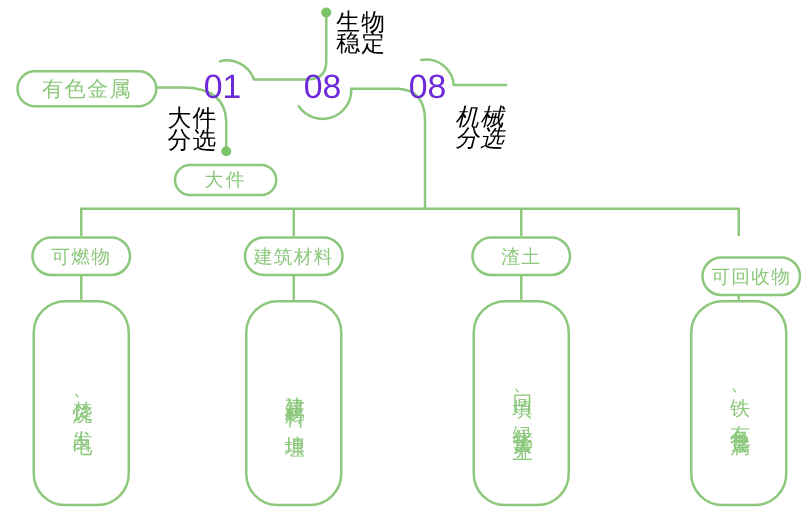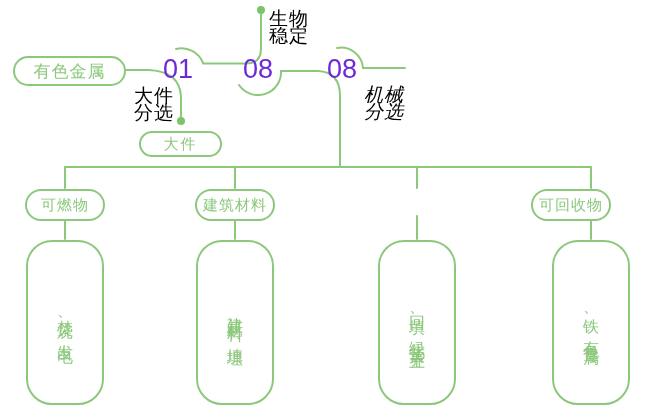--- a/index.html
+++ b/index.html
@@ -83,21 +83,24 @@
   <div class="pill bulky-pill">
     <span>大件</span>
   </div>
 
   <div class="pill branch-pill" style="left:25px;">
     <span>可燃物</span>
   </div>
   <div class="pill branch-pill" style="left:195px;">
     <span>建筑材料</span>
   </div>
-  <div class="pill branch-pill" style="left:531px;">
+  <div class="pill branch-pill" style="left:377px;">
+    <span>渣土</span>
+  </div>
+  <div class="pill branch-pill" style="left:561px;margin-top:16px;">
     <span>可回收物</span>
   </div>
 
   <div class="disposal-box" style="left:26px;">
     <span class="vtext">焚烧、发电</span>
   </div>
   <div class="disposal-box" style="left:196px;">
     <span class="vtext">建筑材料、填埋</span>
   </div>
   <div class="disposal-box" style="left:378px;">

